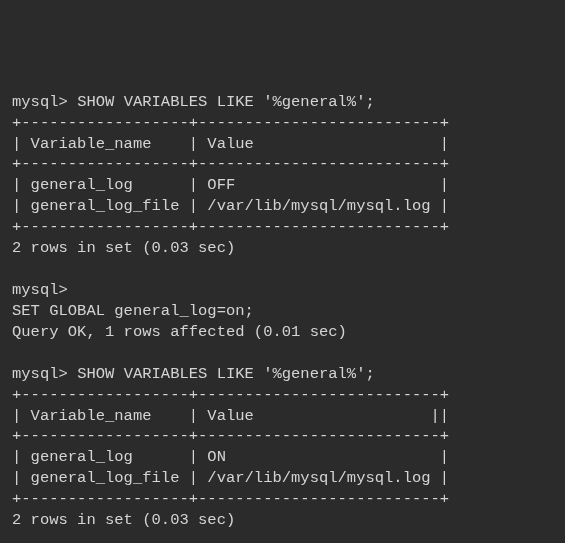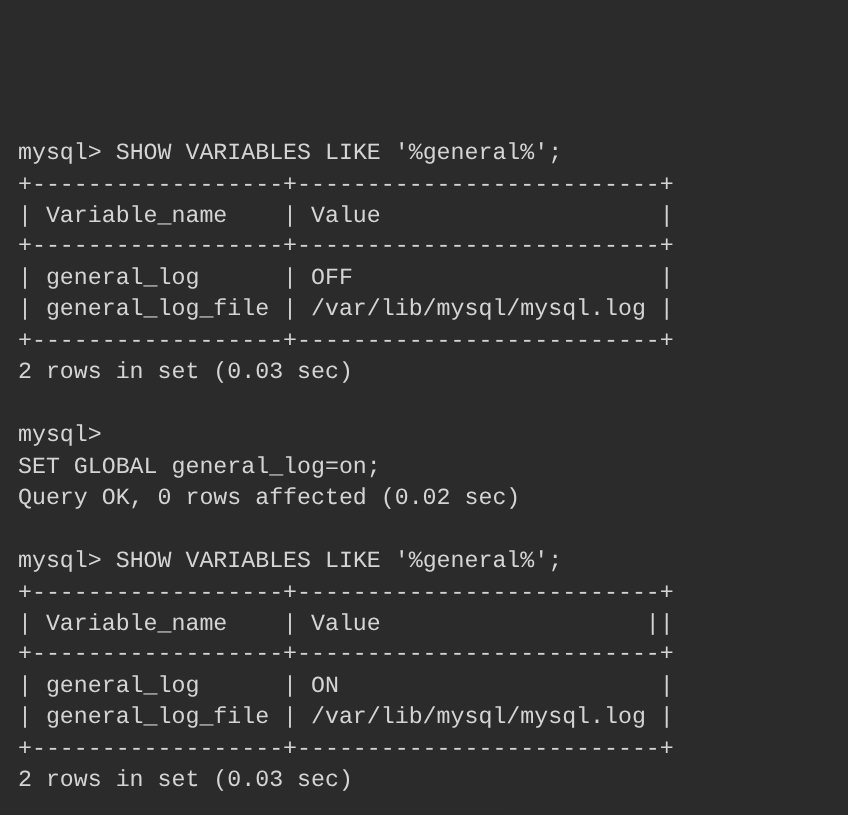--- a/index.html
+++ b/index.html
@@ -17,18 +17,18 @@
     overflow: hidden;
   }
   .line { display: block; }
 </style>
 </head>
 <body>
 
 
 
 <span class="line"><span>mysql&gt;</span> <span>SHOW VARIABLES LIKE '%general%';</span></span><span class="line">+------------------+--------------------------+</span><span class="line">| Variable_name    | Value                    |</span><span class="line">+------------------+--------------------------+</span><span class="line">| general_log      | OFF                      |</span><span class="line">| general_log_file | /var/lib/mysql/mysql.log |</span><span class="line">+------------------+--------------------------+</span><span class="line">2 rows in set (0.03 sec)</span>
-<span class="line">mysql&gt;</span><span class="line">SET GLOBAL general_log=on;</span><span class="line">Query OK, 0 rows affected (0.02 sec)</span>
+<span class="line">mysql&gt;</span><span class="line">SET GLOBAL general_log=on;</span><span class="line">Query OK, 1 rows affected (0.01 sec)</span>
 <span class="line"><span>mysql&gt;</span> <span>SHOW VARIABLES LIKE '%general%';</span></span><span class="line">+------------------+--------------------------+</span><span class="line">| Variable_name    | Value                   ||</span><span class="line">+------------------+--------------------------+</span><span class="line">| general_log      | ON                       |</span><span class="line">| general_log_file | /var/lib/mysql/mysql.log |</span><span class="line">+------------------+--------------------------+</span><span class="line">2 rows in set (0.03 sec)</span>
 
 
 
 
 
 </body></html>

